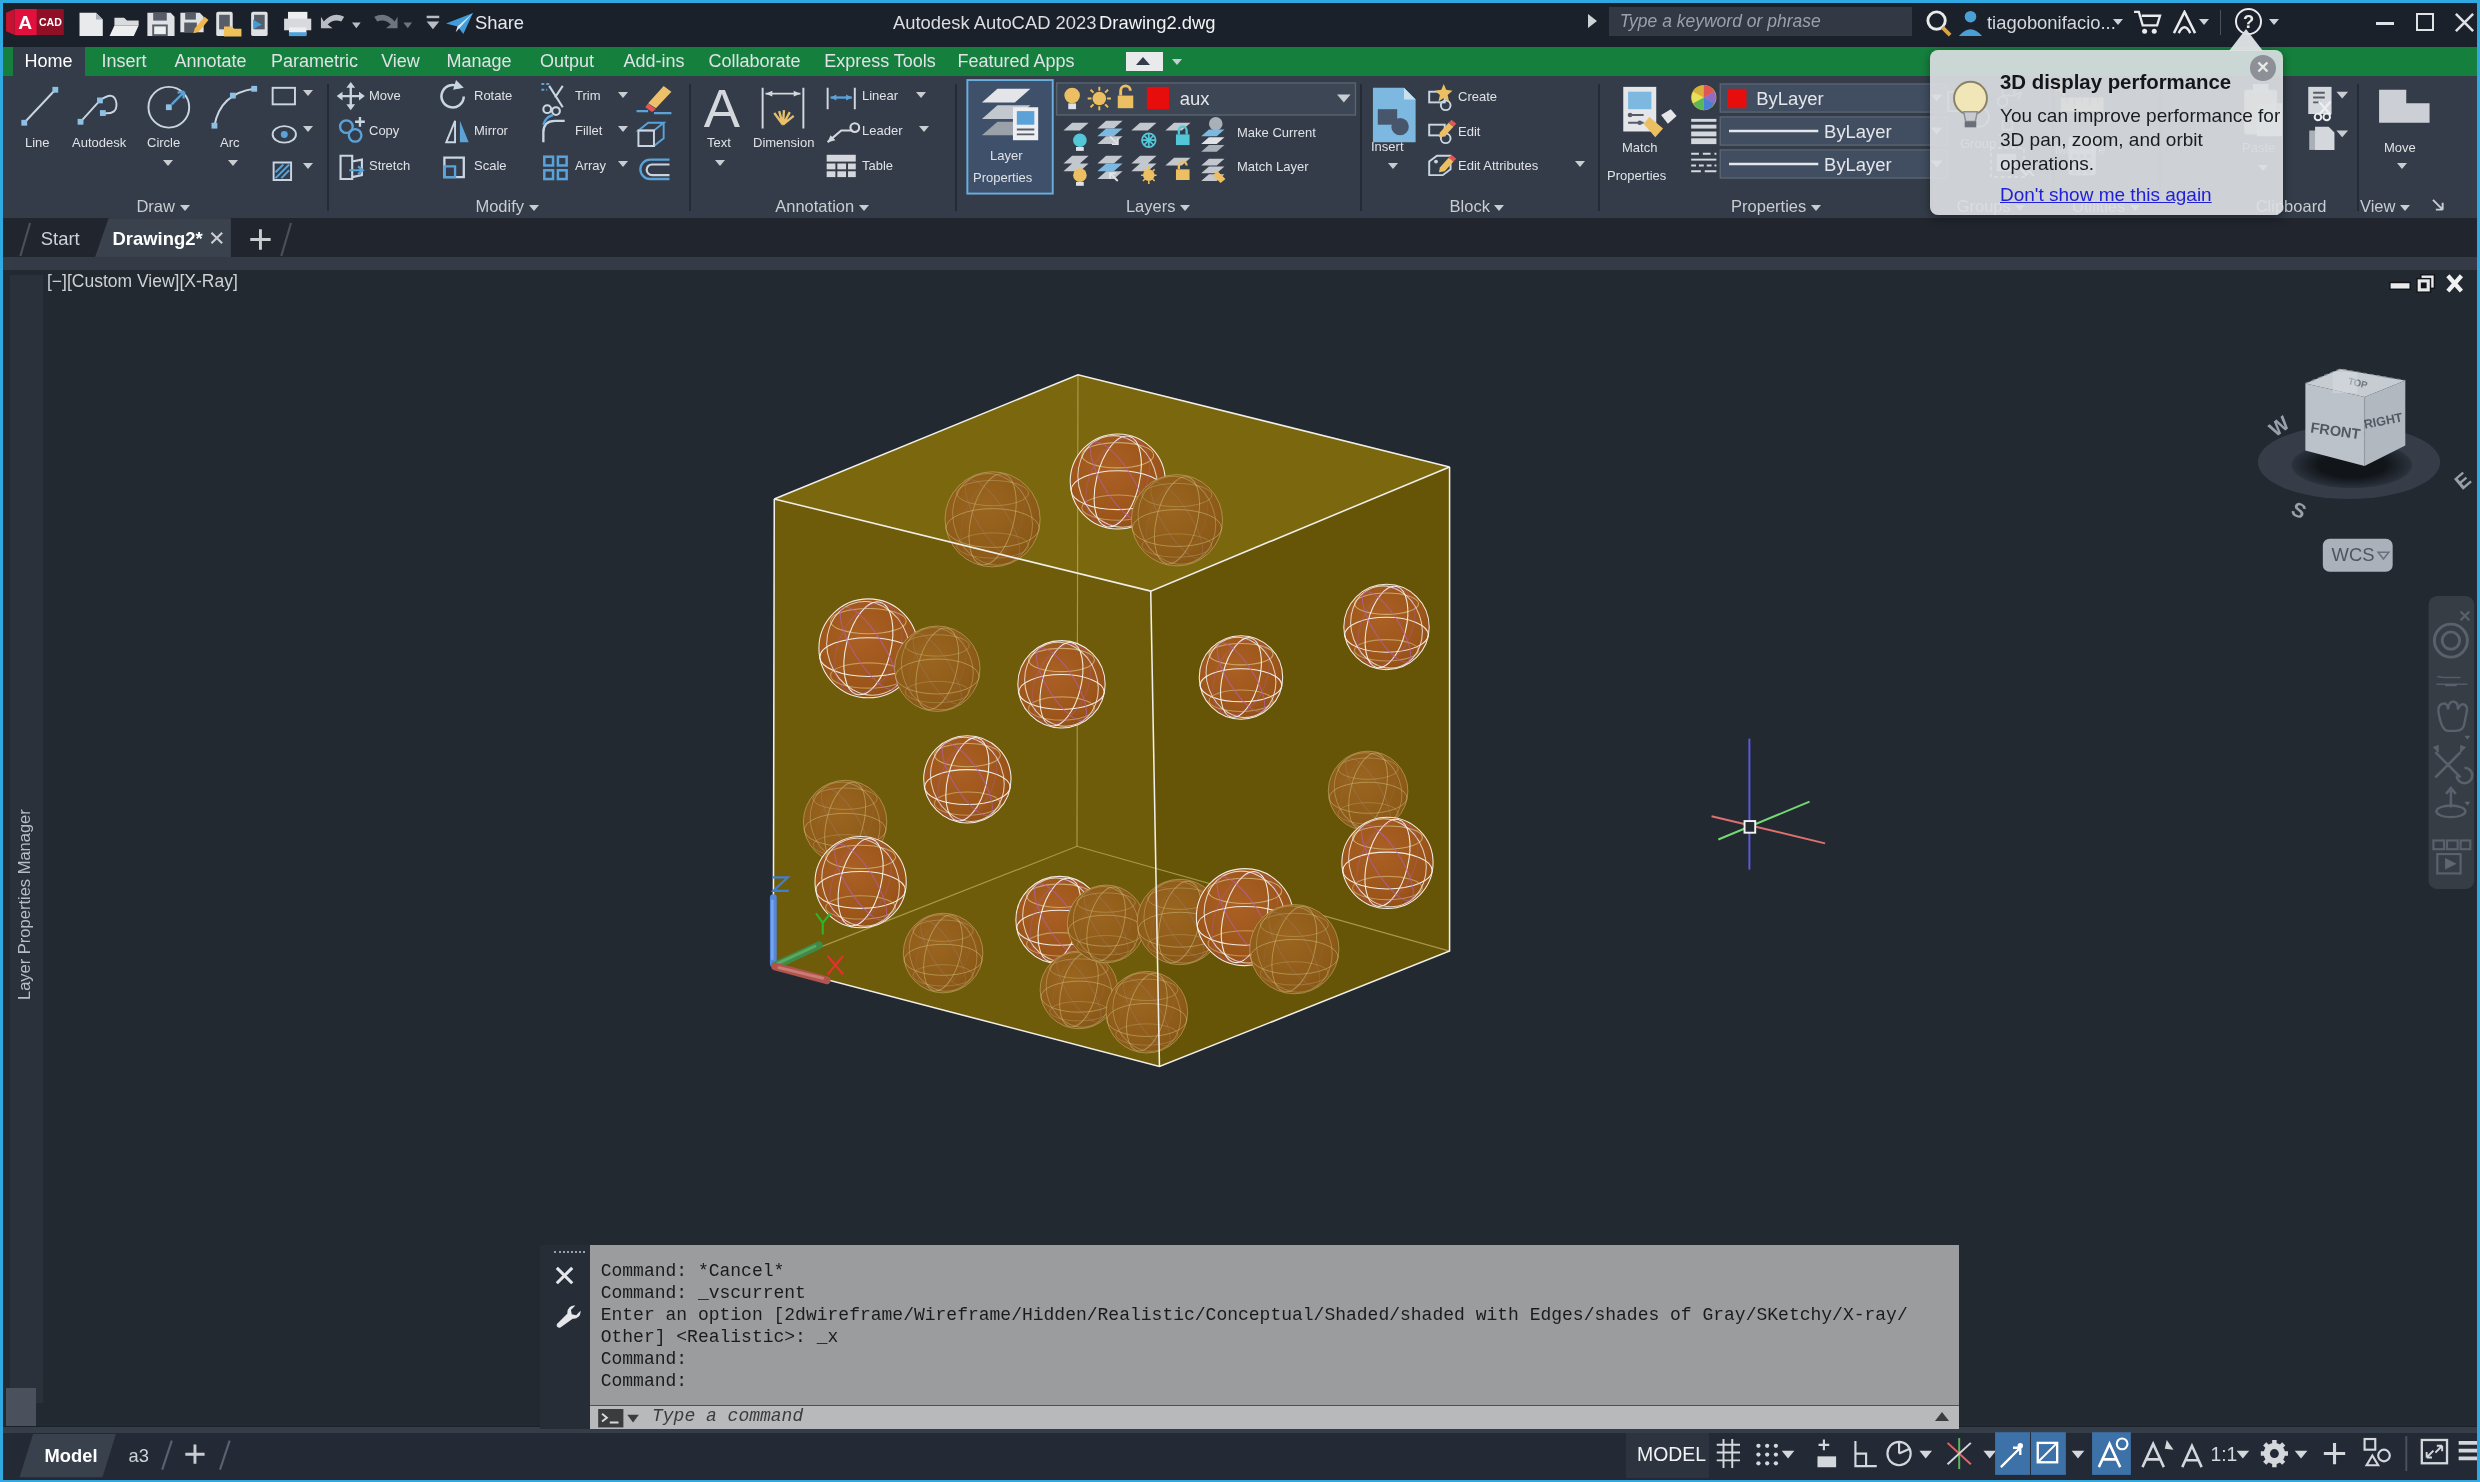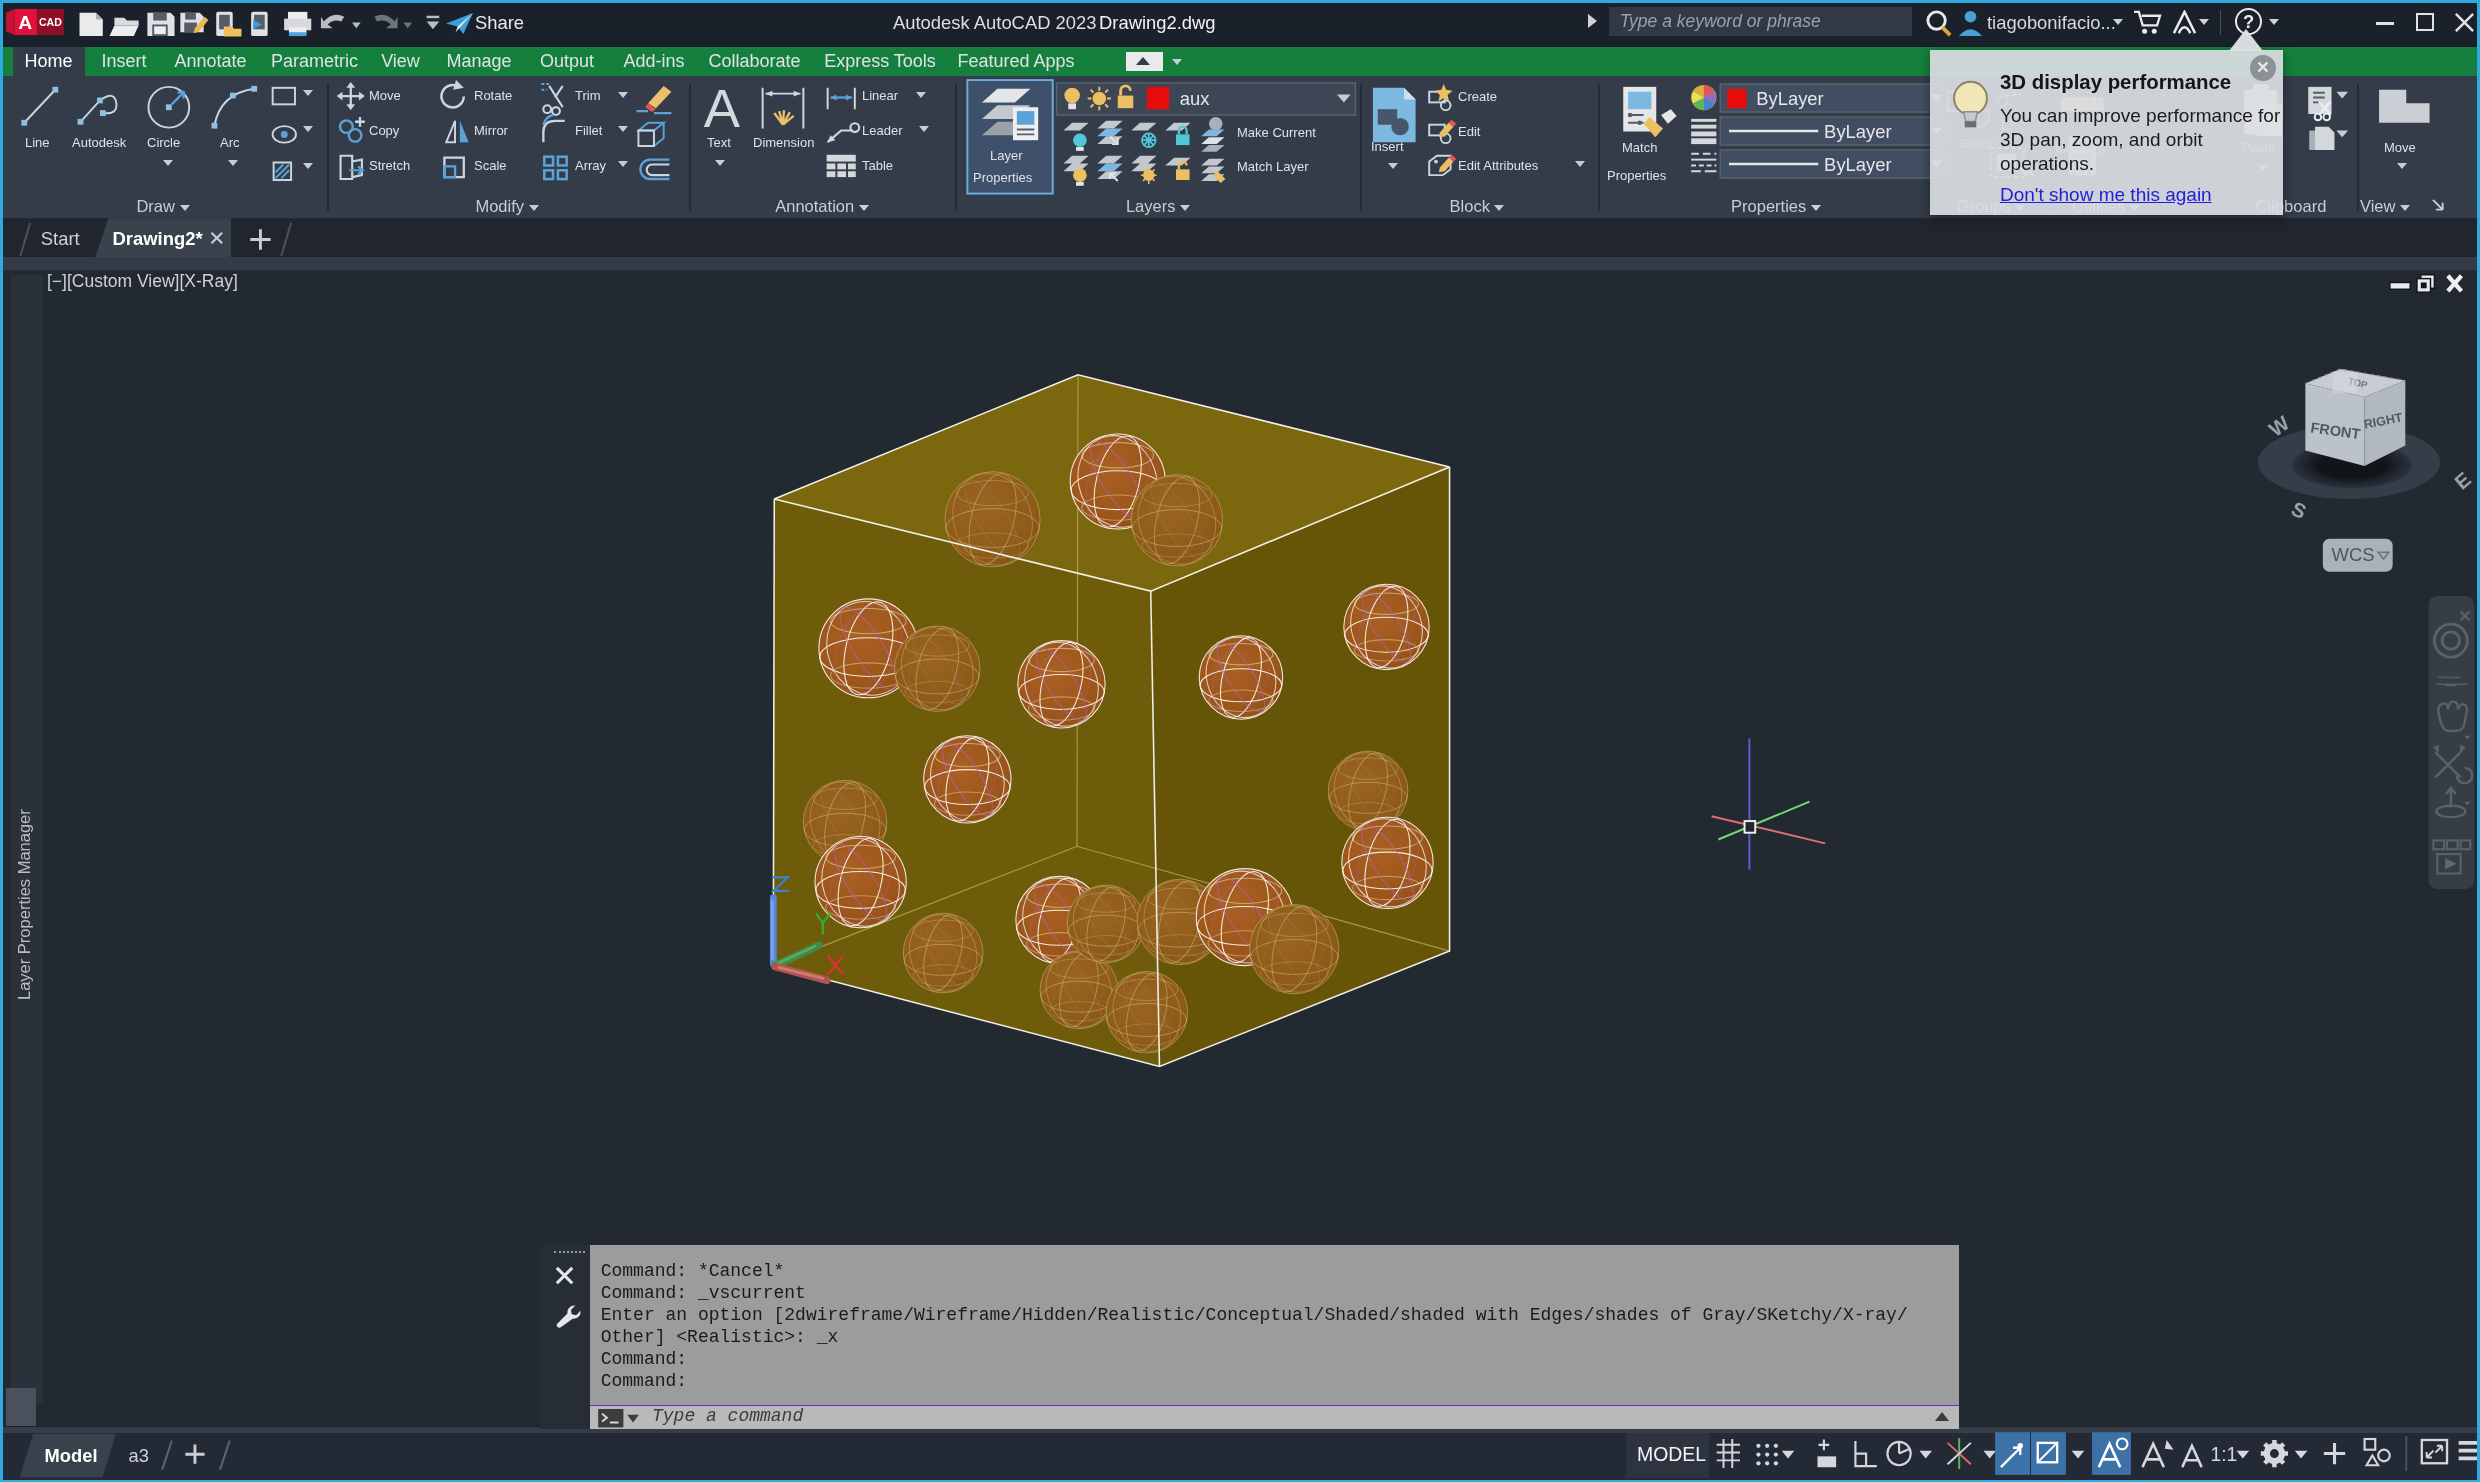--- a/index.html
+++ b/index.html
@@ -30,21 +30,21 @@
 #scene { position:absolute; left:0; top:0; width:2480px; height:1483px; z-index:2; }
 
 #cmdwin { position:absolute; left:540px; top:1245px; width:1420px; height:184px; z-index:6; }
 #cmdgrip { position:absolute; left:0; top:0; width:50px; height:184px; background:#272d36; }
 #cmdhist { position:absolute; left:50px; top:0; width:1369px; height:160px; background:#9a9c9e; color:#1b1b1b; font-family:"Liberation Mono", monospace; font-size:18px; line-height:23px; padding:14.6px 0 0 10.7px; line-height:22px; white-space:pre; }
 #cmdinput { position:absolute; left:50px; top:160px; width:1369px; height:24px; background:#b8b9bb; border-top:1px solid #6d28d9; color:#3a3c3e; font-family:"Liberation Mono", monospace; font-size:18px; font-style:italic; }
 
 #statusbar { position:absolute; left:0; top:1433px; width:2480px; height:49px; background:#242a35; z-index:5; }
 #statstrip { position:absolute; left:0; top:1427px; width:2480px; height:5.8px; background:#353d49; z-index:4; }
 
-#tooltip { position:absolute; left:1930px; top:50px; width:353px; height:165px; background:rgba(219,222,226,0.92); border-radius:0; box-shadow:0 2.9px 9.7px rgba(0,0,0,0.4); z-index:20; }
+#tooltip { position:absolute; left:1930px; top:50px; width:353px; height:165px; background:rgba(219,222,226,0.92); border-radius:8px; box-shadow:0 2.9px 9.7px rgba(0,0,0,0.4); z-index:20; }
 #tooltip .arrow { position:absolute; left:299px; top:-21.3px; width:0; height:0; border-left:17.5px solid transparent; border-right:17.5px solid transparent; border-bottom:22px solid rgba(222,225,228,0.97); }
 #ttclose { position:absolute; left:320px; top:4.9px; width:26px; height:26px; border-radius:50%; background:#8d9096; color:#e8e8e8; text-align:center; line-height:25px; font-size:16.5px; font-weight:bold; }
 </style>
 </head>
 <body>
 
 <div id="titlebar">
 
  <svg class="abs" style="left:3.9px;top:8.7px" width="60" height="26" viewBox="0 0 62 27">
   <path d="M2 4 L11 0 L11 27 L2 23 Z" fill="#c41230"></path>

